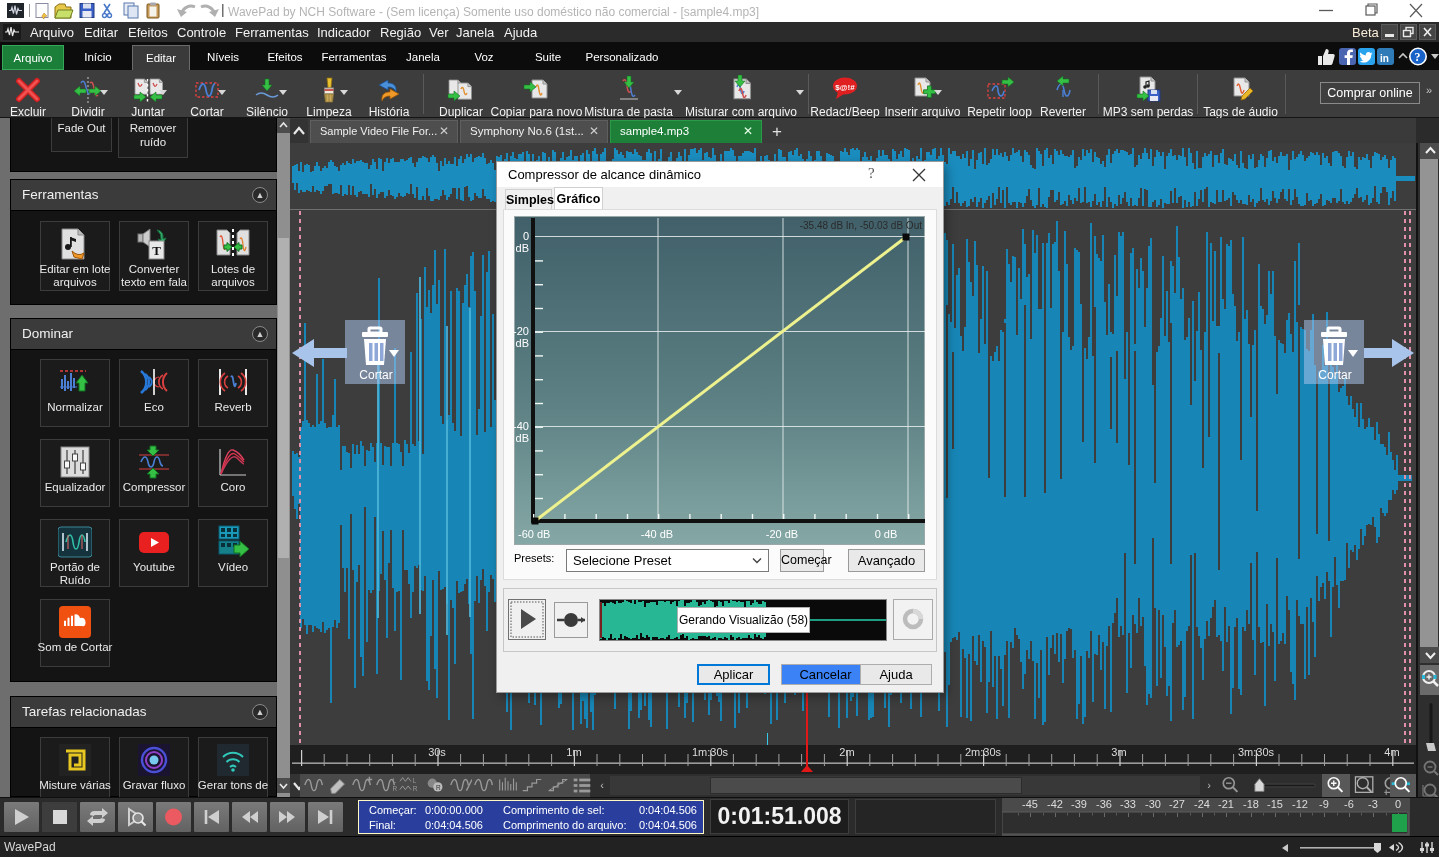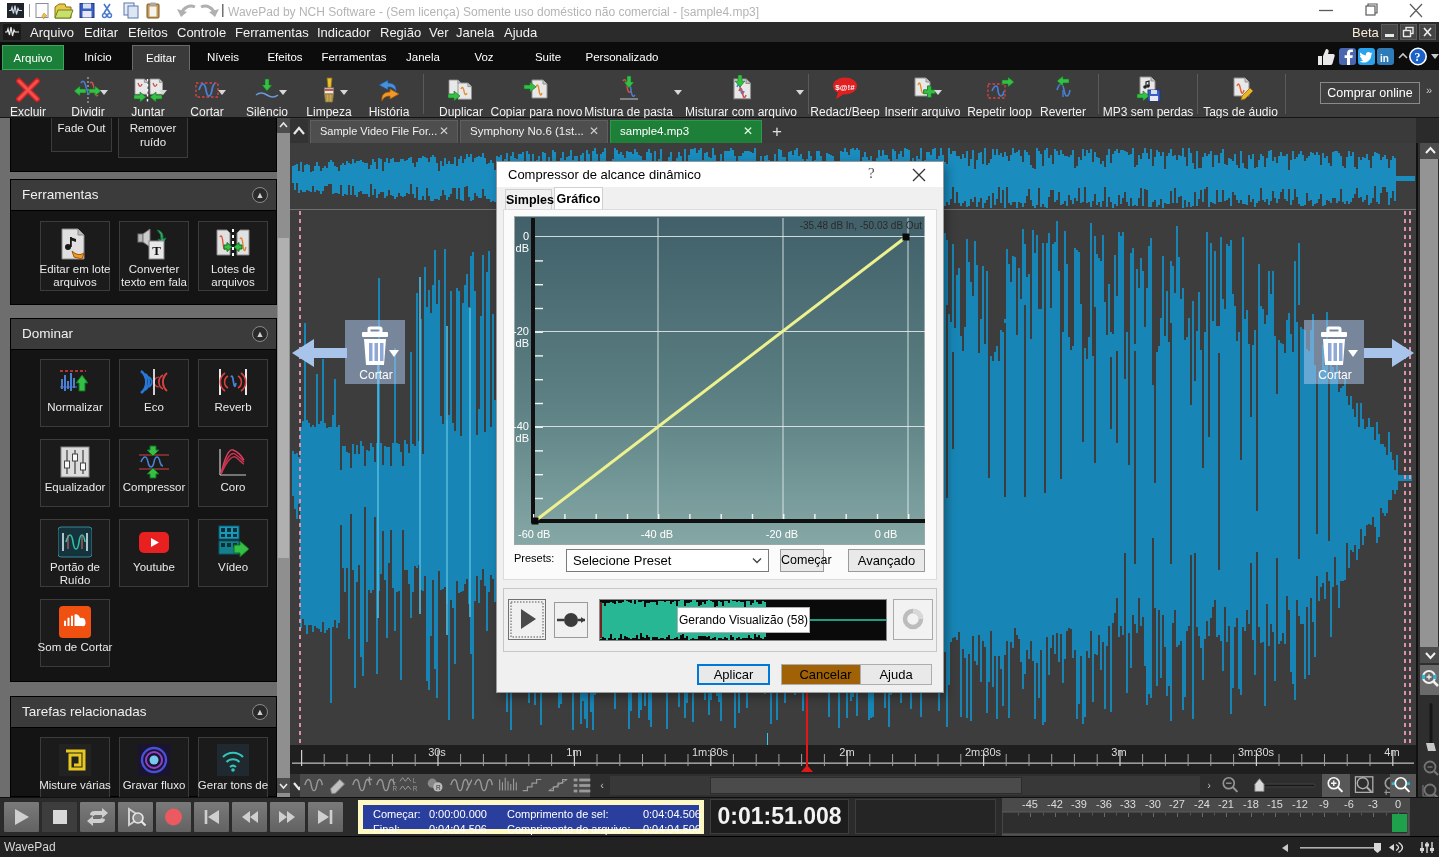--- a/index.html
+++ b/index.html
@@ -50,21 +50,21 @@
   #smalltools { left:290px; top:774px; width:1126px; height:23px; background:#2e2e2e; }
   .sticon { position:absolute; top:1px; width:27px; height:21px; }
 
   
   #rightcol { left:1416px; top:143px; width:23px; height:654px; background:#2e2e2e; border-left:2px solid #111; }
 
   
   #transport { left:0; top:797px; width:1439px; height:39px; background:#2b2b2b; border-top:1px solid #101010; }
   .tbtn { position:absolute; top:3px; width:37px; height:32px; background:linear-gradient(#7a7a7a,#626262);
           border:1px solid #2a2a2a; border-radius:2px; }
-  #infobox { position:absolute; left:358px; top:2px; width:346px; height:34px; background:#2a3f9d; border:5px solid #fef9c3;
+  #infobox { position:absolute; left:358px; top:2px; width:346px; height:34px; background:#2a3f9d; border:1px solid #fef9c3;
              color:#fff; font-size:12px; }
   #clockbox { position:absolute; left:710px; top:1px; width:139px; height:35px; background:#1d1d1d; border:1px solid #3e3e3e;
               color:#f2f2f2; font-size:23px; font-weight:bold; text-align:center; line-height:33px; }
   #emptybox { position:absolute; left:855px; top:1px; width:141px; height:35px; background:#252525; border:1px solid #3e3e3e; }
   #meter { position:absolute; left:1002px; top:0px; width:408px; height:38px; background:#4a4a4a; }
 
   
   #statusbar { left:0; top:836px; width:1439px; height:21px; background:#222; border-top:1px solid #000;
                color:#d8d8d8; font-size:12px; }
 
@@ -1075,17 +1075,17 @@
         <path d="M1 5V39 M3 3V37 M5 6V38 M7 3V40 M9 3V38 M11 2V34 M13 3V39 M15 4V38 M17 1V40 M19 3V38 M21 3V34 M23 2V39 M25 0V36 M27 1V37 M29 2V38 M31 3V39 M33 0V38 M35 4V38 M37 0V35 M39 2V39 M41 2V33 M43 1V37 M45 7V38 M47 3V35 M49 3V37 M51 2V40 M53 2V37 M55 2V37 M57 5V37 M59 1V39 M61 1V38 M63 1V38 M65 2V39 M67 1V37 M69 1V35 M71 4V39 M73 2V39 M75 1V38 M77 6V37 M79 1V39 M81 0V35 M83 0V34 M85 6V38 M87 3V36 M89 3V40 M91 2V39 M93 0V38 M95 0V39 M97 2V39 M99 6V36 M101 5V36 M103 2V36 M105 4V36 M107 1V37 M109 0V36 M111 1V39 M113 2V38 M115 7V37 M117 6V40 M119 1V38 M121 2V38 M123 6V39 M125 1V37 M127 1V38 M129 3V40 M131 0V35 M133 1V37 M135 1V40 M137 2V38 M139 1V37 M141 2V39 M143 2V38 M145 7V38 M147 1V38 M149 1V35 M151 5V38 M153 3V39 M155 0V34 M157 2V37 M159 4V35 M161 4V38 M163 1V39 M165 2V37" stroke="#27b795" stroke-width="2" fill="none"></path>
         <rect x="166" y="19" width="120" height="2" fill="#1d9e80"></rect>
         <rect x="0" y="2" width="2" height="36" fill="#7a1f1f"></rect>
       </svg>
     <div class="abs" style="left:180px;top:445px;width:133px;height:26px;background:#fff;border:1px solid #b0b0b0;font-size:12px;color:#000;text-align:center;line-height:25px;white-space:nowrap">Gerando Visualizão (58)</div>
     <div class="wbtn" style="left:396px;top:437px;width:40px;height:41px;background:#f2f2f2;border-color:#aaa"><svg width="38" height="39" viewBox="0 0 38 39">
           <circle cx="19" cy="19" r="8" fill="none" stroke="#bcbcbc" stroke-width="4.5"></circle>
           <path d="M19 11a8 8 0 0 1 8 8" fill="none" stroke="#d8d8d8" stroke-width="4.5"></path>
         </svg></div>
     <div class="wbtn" style="left:200px;top:502px;width:73px;height:21px;line-height:18px;background:#e9e9e9;border:2px solid #0078d7">Aplicar</div>
-    <div class="wbtn" style="left:284px;top:502px;width:89px;height:21px;line-height:19px;background:#a16207;border-color:#adadad">Cancelar</div>
+    <div class="wbtn" style="left:284px;top:502px;width:89px;height:21px;line-height:19px;background:#3b82f6;border-color:#adadad">Cancelar</div>
     <div class="wbtn" style="left:363px;top:502px;width:72px;height:21px;line-height:19px;background:#e9e9e9;border-color:#adadad">Ajuda</div>
   </div>
 
 </div>
 
 </body></html>

